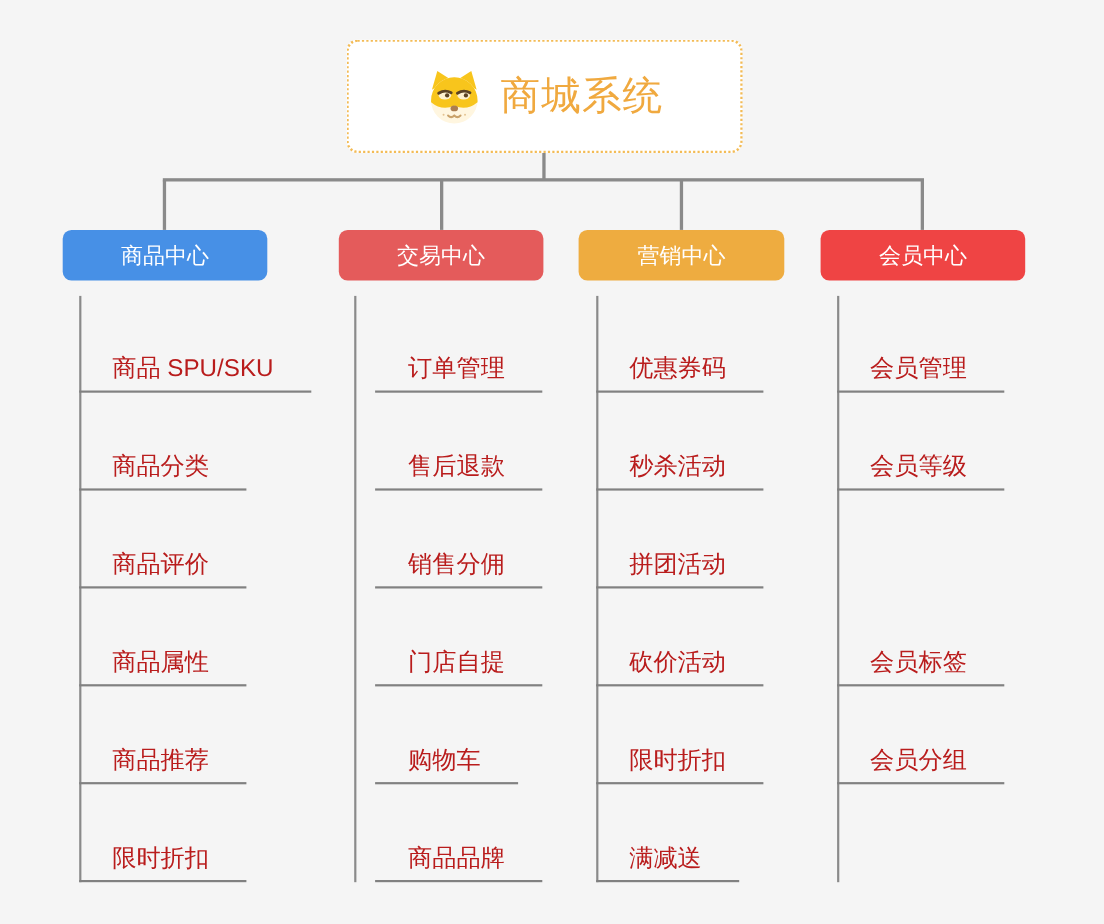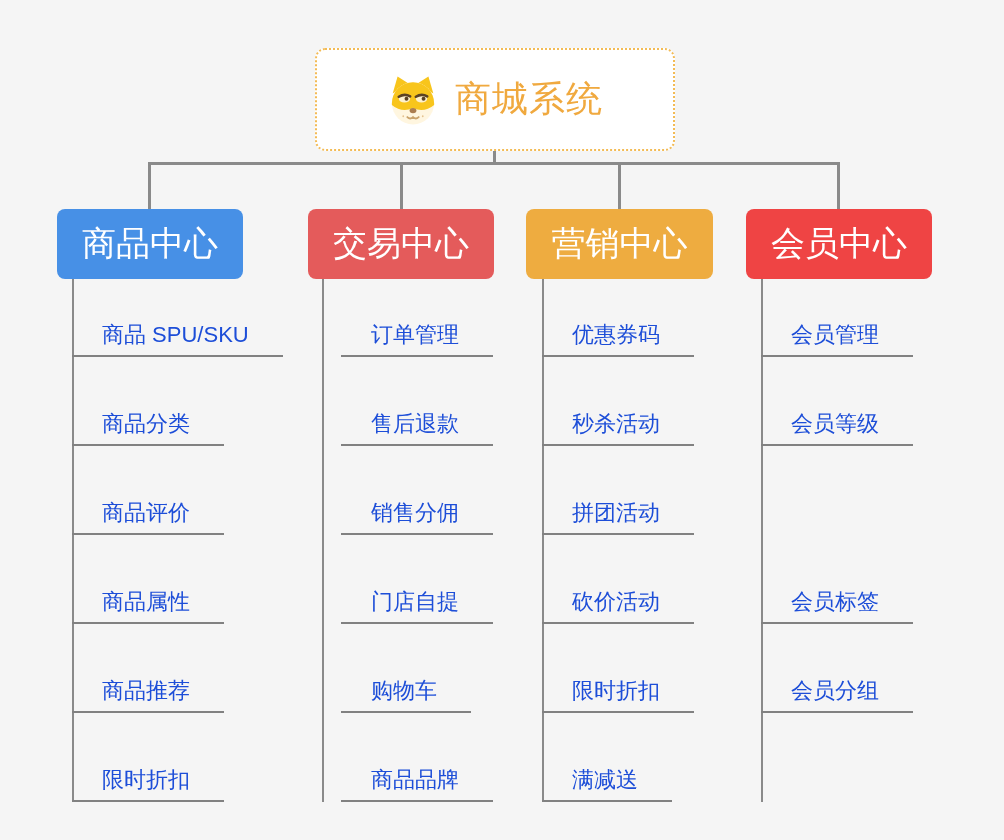--- a/index.html
+++ b/index.html
@@ -11,21 +11,21 @@
     position: relative;
     width: 1004px;
     height: 840px;
     background: #f5f5f5;
     overflow: hidden;
   }
 
   
   .root-node {
     position: absolute;
-    left: 315px; top: 48px;
+    left: 315px; top: 36px;
     width: 360px; height: 103px;
     background: #ffffff;
     border: 2px dotted #f3bb55;
     border-radius: 10px;
     box-sizing: border-box;
     display: flex;
     align-items: center;
     justify-content: center;
     gap: 16px;
   }
@@ -53,41 +53,41 @@
   .spine-0 { left: 72px; }
   .spine-1 { left: 322px; }
   .spine-2 { left: 542px; }
   .spine-3 { left: 761px; }
 
   
   .branch {
     position: absolute;
     top: 209px;
     width: 186px;
-    height: 70px;
+    height: 46px;
     border-radius: 8px;
     display: flex;
     align-items: center;
     justify-content: center;
     color: #ffffff;
-    font-size: 34px;
+    font-size: 20px;
     white-space: nowrap;
     cursor: default;
   }
   .branch-0 { left: 57px;  background: #4790e6; }
   .branch-1 { left: 308px; background: #e45b5b; }
   .branch-2 { left: 526px; width: 187px; background: #eeac40; }
   .branch-3 { left: 746px; background: #6ec142; }
 
   
   .leaf {
     position: absolute;
     font-size: 22px;
     line-height: 26px;
-    color: #1d4ed8;
+    color: #b91c1c;
     padding: 0 34px 7px 30px;
     border-bottom: 2px solid #818181;
     white-space: nowrap;
   }
   .c0 { left: 72px; }
   .c1 { left: 341px; }
   .c2 { left: 542px; }
   .c3 { left: 761px; }
   .r0 { top: 322px; }
   .r1 { top: 411px; }

